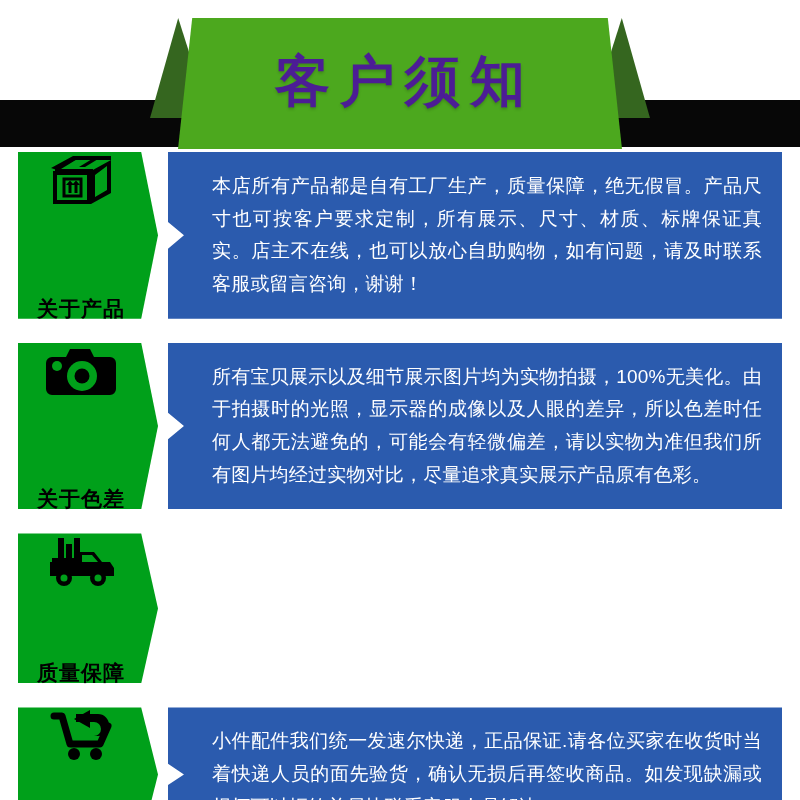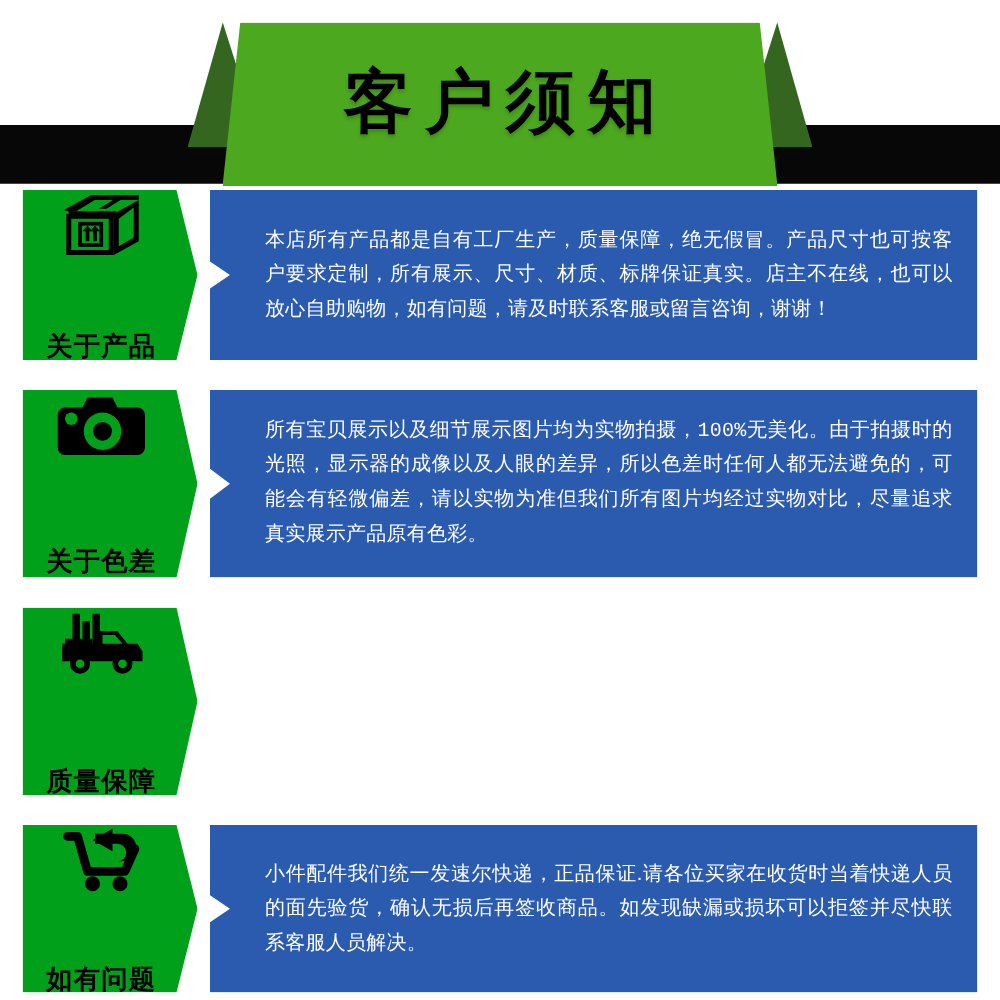--- a/index.html
+++ b/index.html
@@ -53,21 +53,21 @@
     top: 18px;
     width: 444px;
     height: 131px;
     background: #4ca81e;
     clip-path: polygon(3.2% 0%, 96.8% 0%, 100% 100%, 0% 100%);
     display: flex;
     align-items: center;
     justify-content: center;
   }
   .ribbon-title {
-    color: #000000;
+    color: #4c1d95;
     font-size: 55px;
     font-weight: bold;
     letter-spacing: 10px;
     line-height: 1;
     padding-left: 10px;
     padding-bottom: 4px;
     text-shadow: 0 2px 3px rgba(0,0,0,0.18);
     white-space: nowrap;
   }
 
@@ -125,30 +125,30 @@
     margin-right: 18px;
     background: #2b5bae;
     clip-path: polygon(0% 0%, 100% 0%, 100% 100%, 0% 100%, 0% 58%, 2.6% 50%, 0% 42%);
     display: flex;
     align-items: center;
     box-sizing: border-box;
     padding: 18px 20px 18px 44px;
   }
   .panel-text {
     color: #ffffff;
-    font-size: 16px;
+    font-size: 19px;
     line-height: 1.72;
     letter-spacing: 0.2px;
     text-align: justify;
     text-justify: inter-character;
   }
 
   
   .row-1 .tile, .row-1 .panel { min-height: 136px; }
-  .row-2 .tile, .row-2 .panel { min-height: 150px; font-family: Liberation Mono, monospace; }
+  .row-2 .tile, .row-2 .panel { min-height: 150px; }
   .row-3 .tile, .row-3 .panel { min-height: 150px; }
   .row-4 .tile, .row-4 .panel { min-height: 134px; }
 </style>
 </head>
 <body>
 
 <div class="banner">
   <div class="banner-blackbar"></div>
   <div class="fold-left"></div>
   <div class="fold-right"></div>

